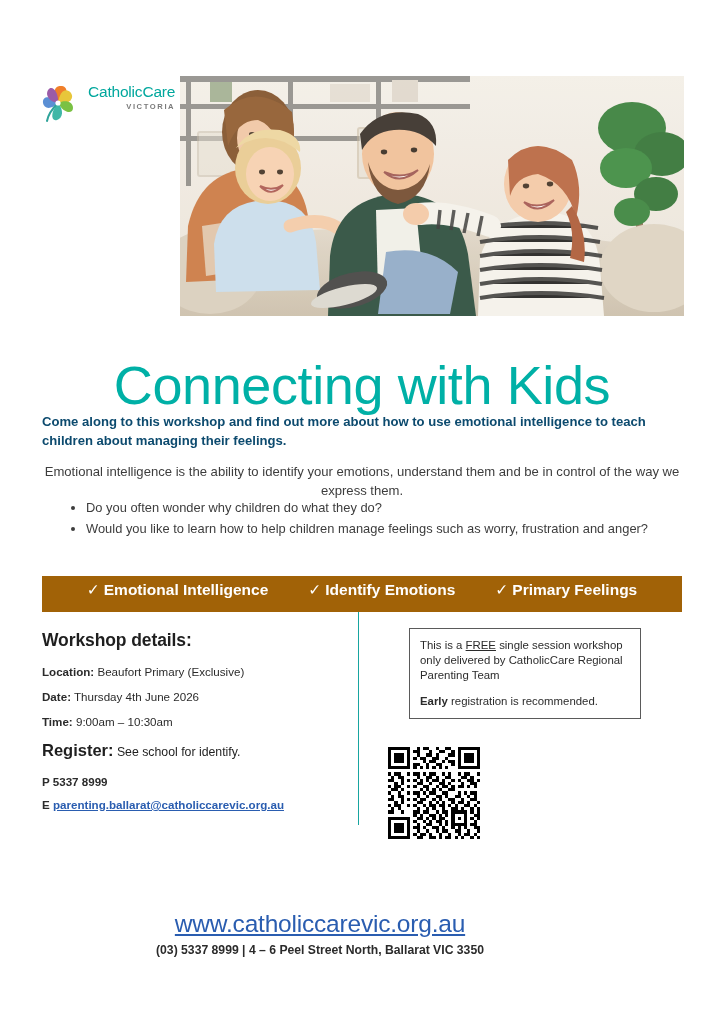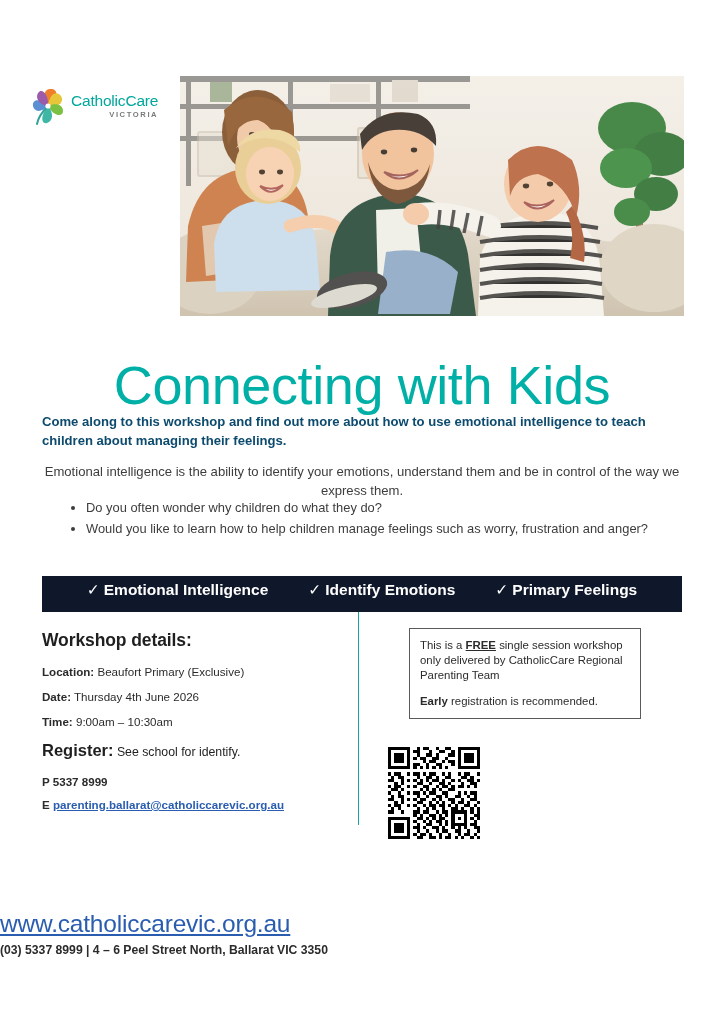--- a/index.html
+++ b/index.html
@@ -17,25 +17,25 @@
   }
 
   
   .header {
     position: absolute;
     left: 0; top: 0;
     width: 724px; height: 320px;
   }
   .logo {
     position: absolute;
-    left: 32px; top: 84px;
+    left: 42px; top: 84px;
     width: 132px; height: 44px;
     display: flex;
-    align-items: center;
-    gap: 5px;
+    align-items: flex-start;
+    gap: 12px;
     z-index: 5;
   }
   .logo-mark { width: 34px; height: 38px; flex: 0 0 34px; }
   .logo-words { display: flex; flex-direction: column; line-height: 1; }
   .logo-name { font-size: 15.5px; letter-spacing: -0.2px; white-space: nowrap; }
   .logo-name .lw1 { color: #00a79d; font-weight: 400; }
   .logo-name .lw2 { color: #00a79d; font-weight: 400; }
   .logo-sub {
     font-size: 7.6px; color: #7a7a7a; letter-spacing: 1.6px;
     text-align: right; margin-top: 3px; font-weight: 700;
@@ -96,21 +96,21 @@
     line-height: 1.52;
     color: #3d3d3d;
   }
   .bullets li { margin: 0 0 1px 0; }
 
   
   .banner {
     position: absolute;
     left: 42px; top: 576px;
     width: 640px; height: 36px;
-    background: #0f172a;
+    background: #a16207;
     overflow: hidden;
   }
   .banner-inner {
     display: flex;
     justify-content: center;
     gap: 40px;
     padding-top: 5px;
     flex-wrap: wrap;
   }
   .banner-item {
@@ -154,38 +154,38 @@
     left: 409px; top: 628px;
     width: 211px;
     border: 1.1px solid #5a5a5a;
     padding: 9px 9px 9px 10px;
     font-size: 11.4px;
     line-height: 1.32;
     color: #2b2b2b;
   }
   .infobox p { margin: 0; }
   .infobox p + p { margin-top: 11px; }
-  .infobox .free { font-weight: 700; text-decoration: underline; margin-top: 12px; }
+  .infobox .free { font-weight: 400; text-decoration: underline; margin-top: 12px; }
   .infobox .early { font-weight: 700; }
 
   
   .qr {
     position: absolute;
     left: 388px; top: 747px;
     width: 92px; height: 92px;
     background: #ffffff;
   }
   .qr svg { display: block; width: 92px; height: 92px; }
 
   
   .footer {
     position: absolute;
     left: 0; top: 910px;
     width: 640px;
-    text-align: left;
+    text-align: center;
   }
   .footer-url {
     font-size: 24.5px; color: #2a5db0; text-decoration: underline;
     font-weight: 400; letter-spacing: -0.2px; display: inline-block;
   }
   .footer-addr {
     margin-top: 5px; font-size: 12.2px; font-weight: 700; color: #2b2b2b;
   }
 </style>
 </head>

